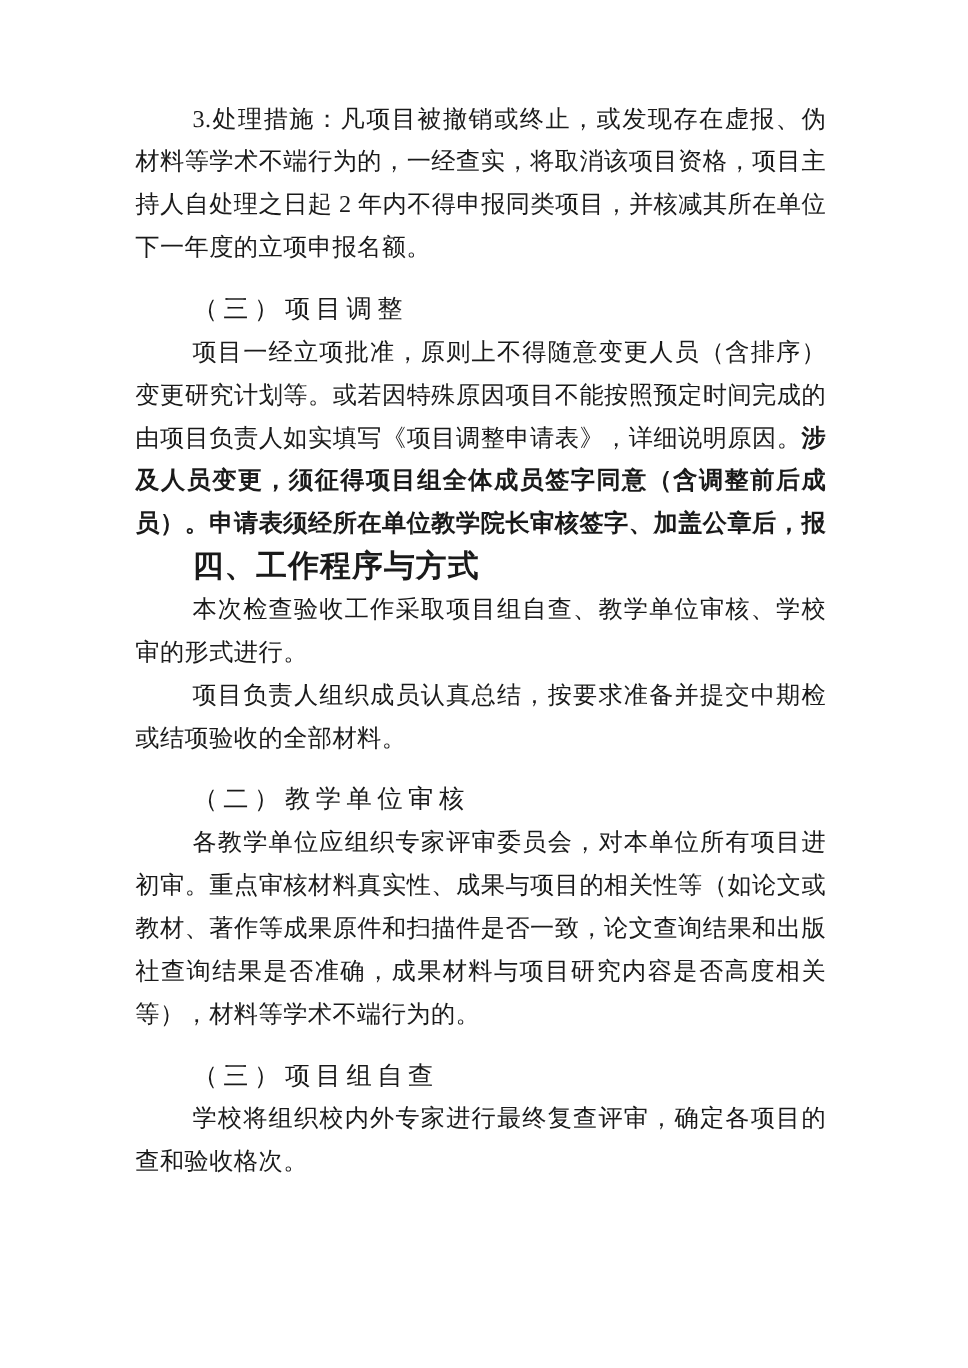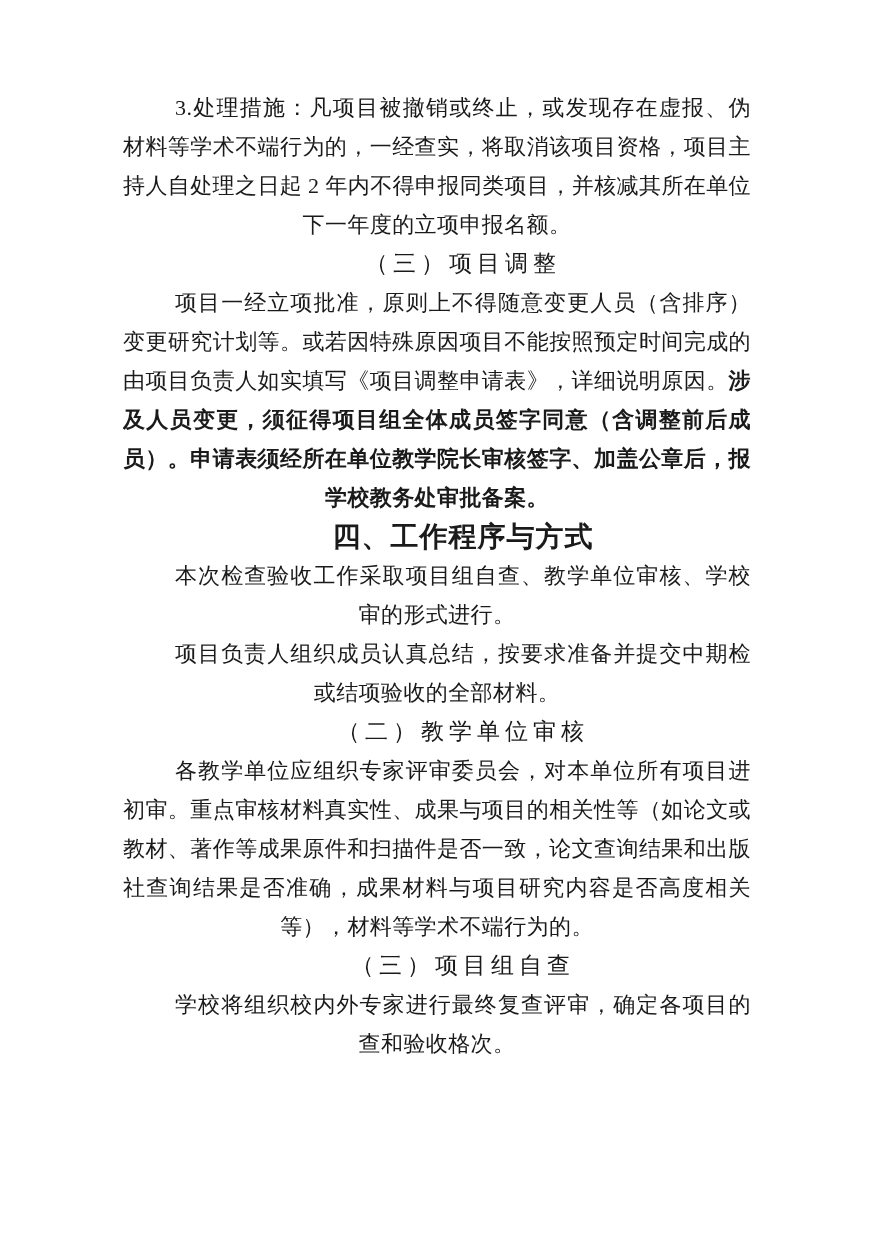--- a/index.html
+++ b/index.html
@@ -22,34 +22,35 @@
     color: #1a1a1a;
   }
   .line {
     height: 39px;
     line-height: 39px;
     font-size: 22px;
     letter-spacing: 0.4px;
     color: #1a1a1a;
     font-family: "Liberation Serif", "DejaVu Serif", serif;
     white-space: nowrap;
-    text-align: center;
+    text-align: left;
   }
   
   .line.fill {
     white-space: normal;
     text-align: justify;
     text-align-last: justify;
     overflow: hidden;
   }
   .line.indent { padding-left: 52px; }
   
   .line.kaiti {
     font-size: 23px;
     letter-spacing: 5px;
+    margin-top: 17px;
   }
   
   .line.heiti {
     font-family: "Liberation Sans", "DejaVu Sans", sans-serif;
     font-weight: 700;
     font-size: 28px;
     letter-spacing: 1px;
   }
   .b { font-weight: 700; }
 </style>
@@ -61,21 +62,20 @@
       <div class="line indent fill"><span>3.处理措施：凡项目被撤销或终止，或发现存在虚报、伪造</span></div>
       <div class="line fill"><span>材料等学术不端行为的，一经查实，将取消该项目资格，项目主</span></div>
       <div class="line fill"><span>持人自处理之日起 2 年内不得申报同类项目，并核减其所在单位</span></div>
       <div class="line"><span>下一年度的立项申报名额。</span></div>
       <div class="line kaiti indent"><span>（三）项目调整</span></div>
       <div class="line indent fill"><span>项目一经立项批准，原则上不得随意变更人员（含排序）及</span></div>
       <div class="line fill"><span>变更研究计划等。或若因特殊原因项目不能按照预定时间完成的</span></div>
       <div class="line fill"><span>由项目负责人如实填写《项目调整申请表》，详细说明原因。</span><span class="b">涉</span></div>
       <div class="line fill"><span class="b">及人员变更，须征得项目组全体成员签字同意（含调整前后成</span></div>
       <div class="line fill"><span class="b">员）。申请表须经所在单位教学院长审核签字、加盖公章后，报</span></div>
-      <div class="line"><span class="b">学校教务处审批备案。</span></div>
       <div class="line heiti indent"><span class="b">四、工作程序与方式</span></div>
       <div class="line indent fill"><span>本次检查验收工作采取项目组自查、教学单位审核、学校评</span></div>
       <div class="line"><span>审的形式进行。</span></div>
       <div class="line indent fill"><span>项目负责人组织成员认真总结，按要求准备并提交中期检查</span></div>
       <div class="line"><span>或结项验收的全部材料。</span></div>
       <div class="line kaiti indent"><span>（二）教学单位审核</span></div>
       <div class="line indent fill"><span>各教学单位应组织专家评审委员会，对本单位所有项目进行</span></div>
       <div class="line fill"><span>初审。重点审核材料真实性、成果与项目的相关性等（如论文或</span></div>
       <div class="line fill"><span>教材、著作等成果原件和扫描件是否一致，论文查询结果和出版</span></div>
       <div class="line fill"><span>社查询结果是否准确，成果材料与项目研究内容是否高度相关</span></div>

